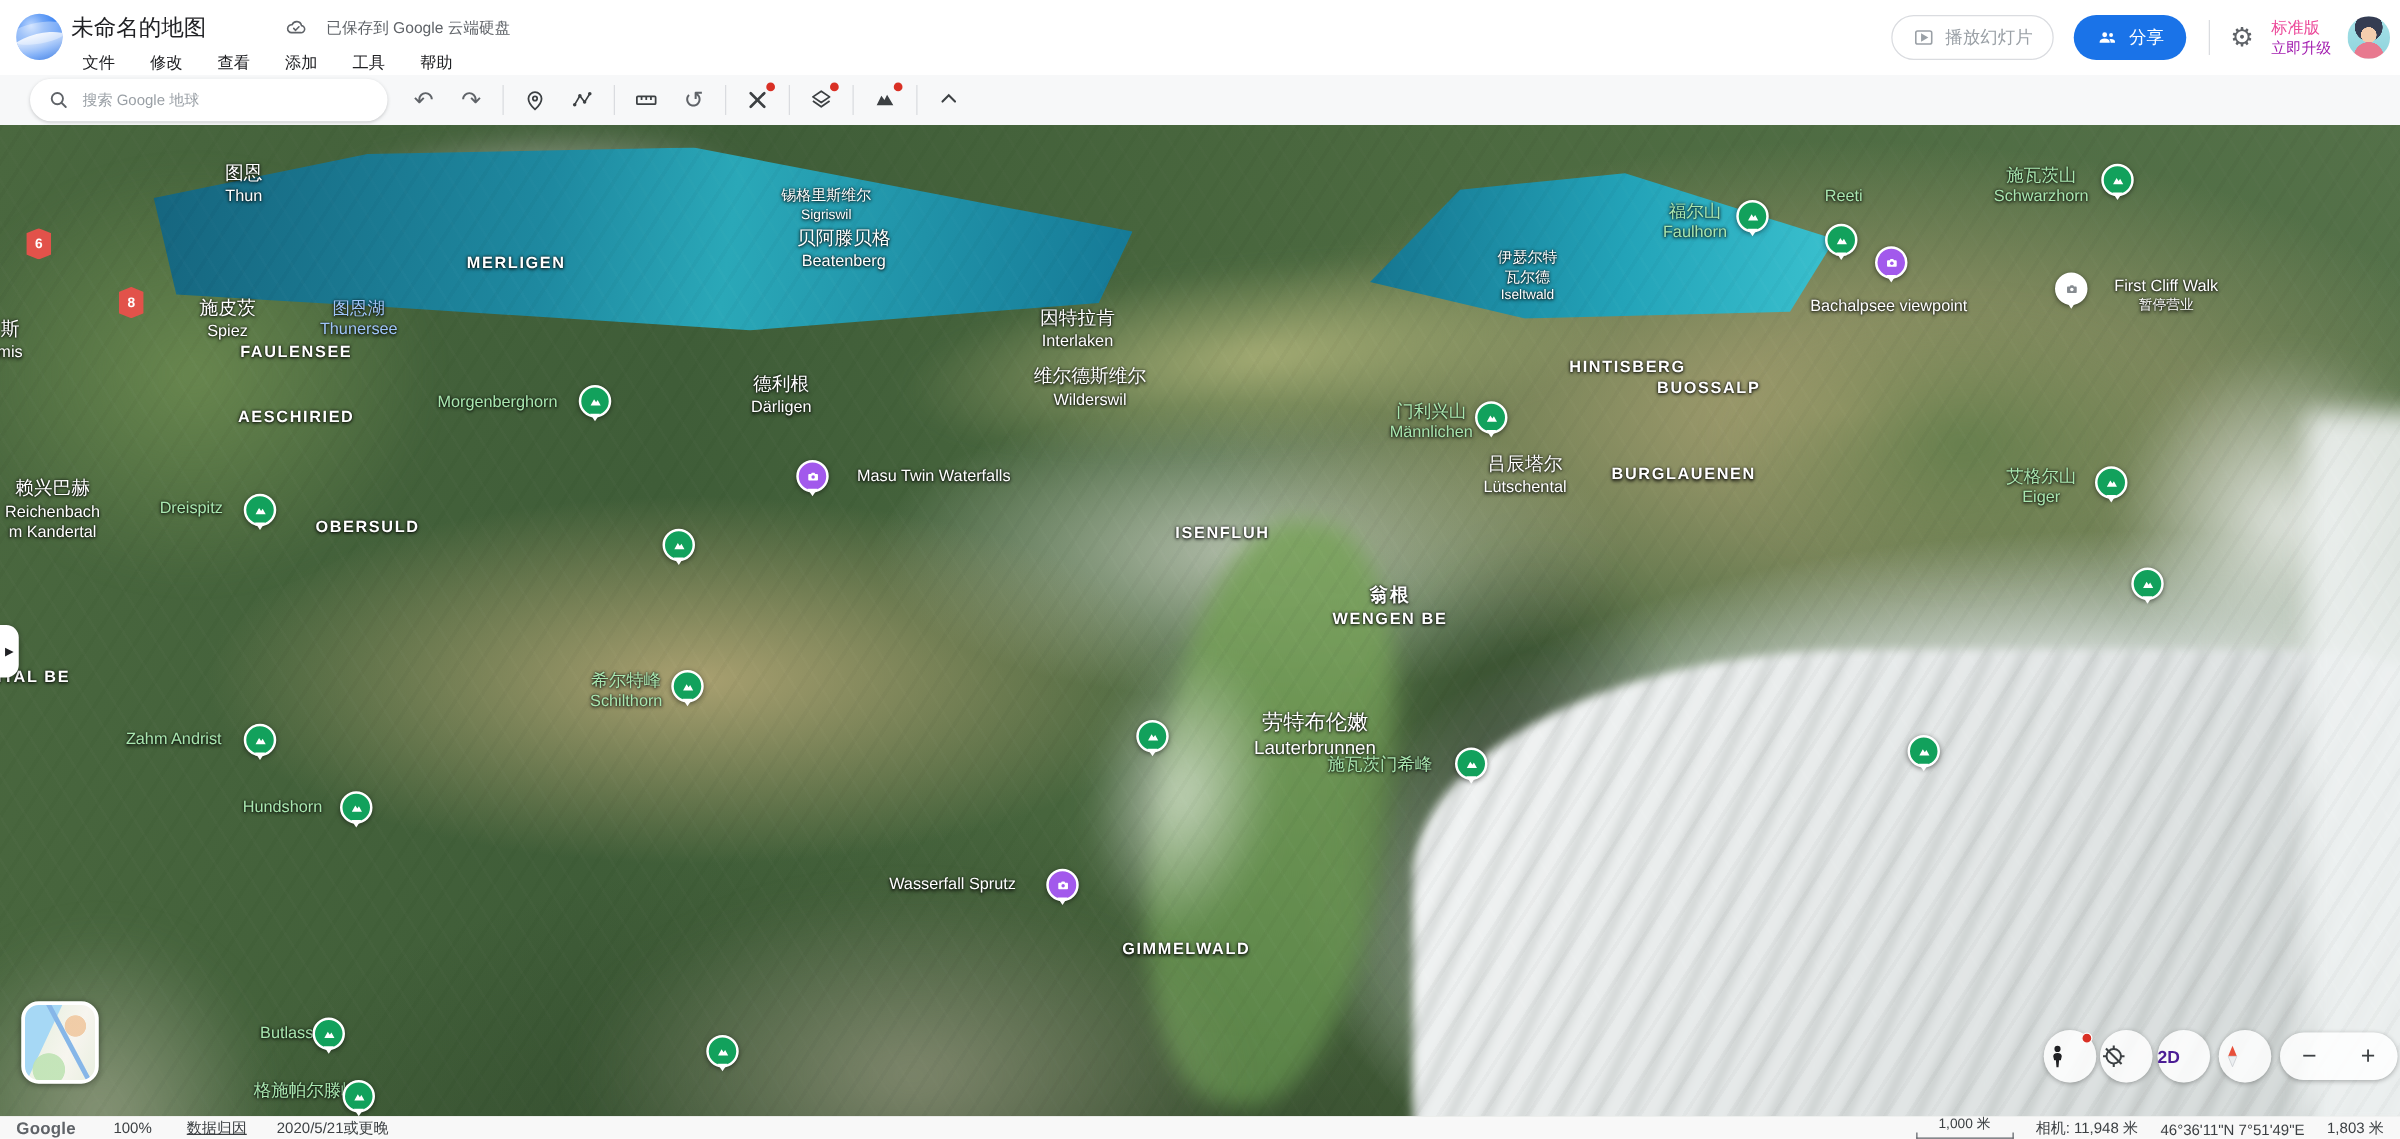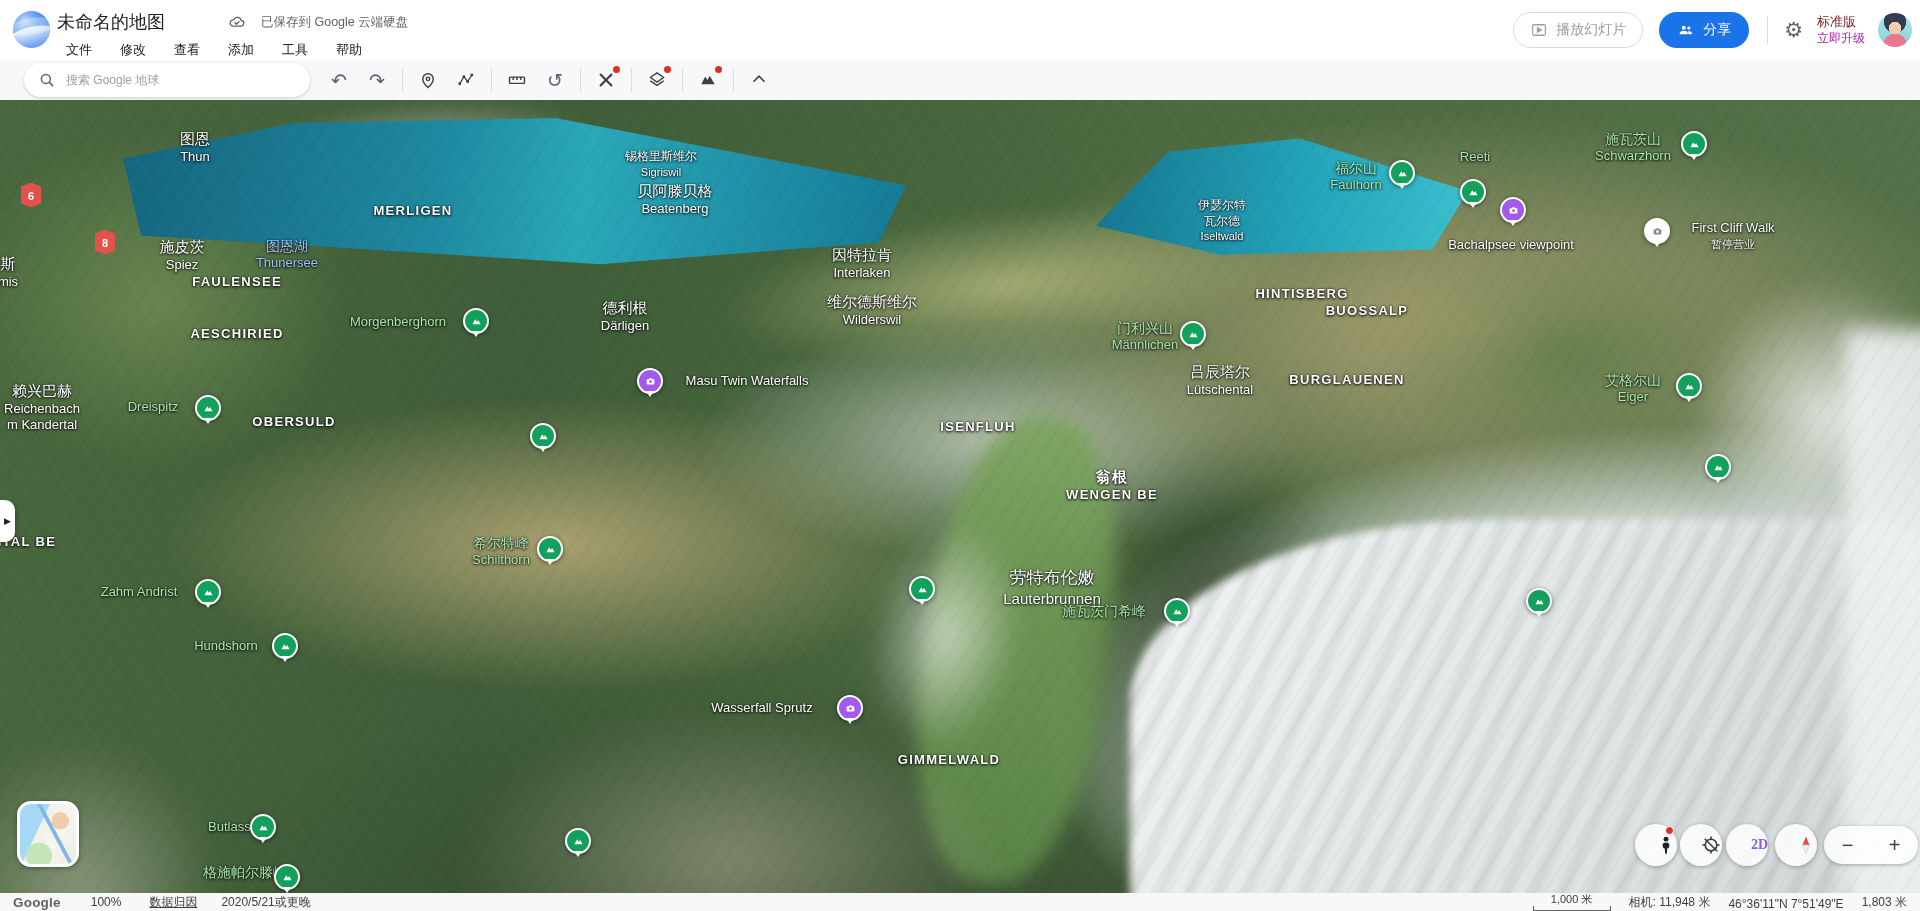--- a/index.html
+++ b/index.html
@@ -18,21 +18,21 @@
   .menubar { position:absolute; left:52px; top:37px; display:flex; }
   .menubar span { font-size:13px; color:#202124; padding:4px 14px; cursor:default; border-radius:4px; }
   .hdr-right { position:absolute; right:8px; top:12px; height:36px; display:flex; align-items:center; }
   .btn-slideshow { display:flex; align-items:center; gap:8px; height:36px; padding:0 16px; border:1px solid #dadce0;
     border-radius:18px; color:#9aa0a6; font-size:14px; background:#fff; }
   .btn-share { display:flex; align-items:center; gap:8px; height:36px; padding:0 18px; margin-left:16px;
     border-radius:18px; background:#1a73e8; color:#fff; font-size:14px; font-weight:500; }
   .vdiv { width:1px; height:28px; background:#dadce0; margin:0 16px 0 18px; }
   .gear { font-size:21px; color:#5f6368; margin-right:14px; }
   .plan { display:flex; flex-direction:column; line-height:1.25; margin-right:13px; }
-  .plan .p1 { font-size:13px; color:#7f1d1d; }
+  .plan .p1 { font-size:13px; color:#ec4899; }
   .plan .p2 { font-size:12px; color:#a21caf; }
   .avatar { width:34px; height:34px; border-radius:50%;
     background:
       radial-gradient(circle at 50% 96%, #e8798f 0 32%, rgba(0,0,0,0) 33%),
       radial-gradient(circle at 50% 44%, #f3cdae 0 24%, rgba(0,0,0,0) 25%),
       radial-gradient(circle at 50% 26%, #343c52 0 36%, rgba(0,0,0,0) 37%),
       linear-gradient(#a5e2e8, #8fd3dc); }
 
   
   .toolbar { position:absolute; left:0; top:60px; width:1920px; height:40px; background:#f7f8f9; z-index:40; }
@@ -119,21 +119,21 @@
 
   
   .minimap { position:absolute; left:17px; top:801px; width:62px; height:66px; border-radius:14px; border:3px solid #fff;
     box-shadow:0 1px 5px rgba(0,0,0,.4); z-index:25; overflow:hidden;
     background:
       radial-gradient(circle at 72% 28%, rgba(240,200,160,.9) 0 14%, rgba(0,0,0,0) 15%),
       radial-gradient(circle at 34% 86%, rgba(191,227,180,.9) 0 20%, rgba(0,0,0,0) 21%),
       linear-gradient(62deg, rgba(0,0,0,0) 55%, #86b6e8 56% 60%, rgba(0,0,0,0) 61%),
       linear-gradient(115deg, #a6d8f5 0%, #a6d8f5 35%, #eef2e6 36%, #f7f5ef 62%, #e9efe0 100%); }
   .cbtn { position:absolute; width:42px; height:42px; border-radius:50%; background:rgba(255,255,255,.85);
-    box-shadow:0 1px 4px rgba(0,0,0,.3); display:flex; align-items:center; justify-content:flex-end; color:#8b5cf6;font-family:Liberation Serif, serif; }
+    box-shadow:0 1px 4px rgba(0,0,0,.3); display:flex; align-items:center; justify-content:flex-start; color:#4c1d95; }
   .cbtn svg { width:22px; height:22px; }
   .c-peg { left:1635px; top:824px; }
   .c-dot { position:absolute; right:3px; top:2px; width:9px; height:9px; border-radius:50%; background:#d93025; border:1.5px solid #fff; }
   .c-tilt { left:1680px; top:824px; }
   .c-2d { left:1726px; top:824px; font-size:14px; font-weight:700; }
   .c-compass { left:1775px; top:824px; }
   .zoom-pill { position:absolute; left:1824px; top:826px; width:94px; height:38px; border-radius:19px; background:rgba(255,255,255,.85);
     box-shadow:0 1px 4px rgba(0,0,0,.3); display:flex; align-items:center; justify-content:space-around; z-index:25; }
   .zoom-pill span { font-size:20px; color:#3c4043; width:40px; text-align:center; }
 

